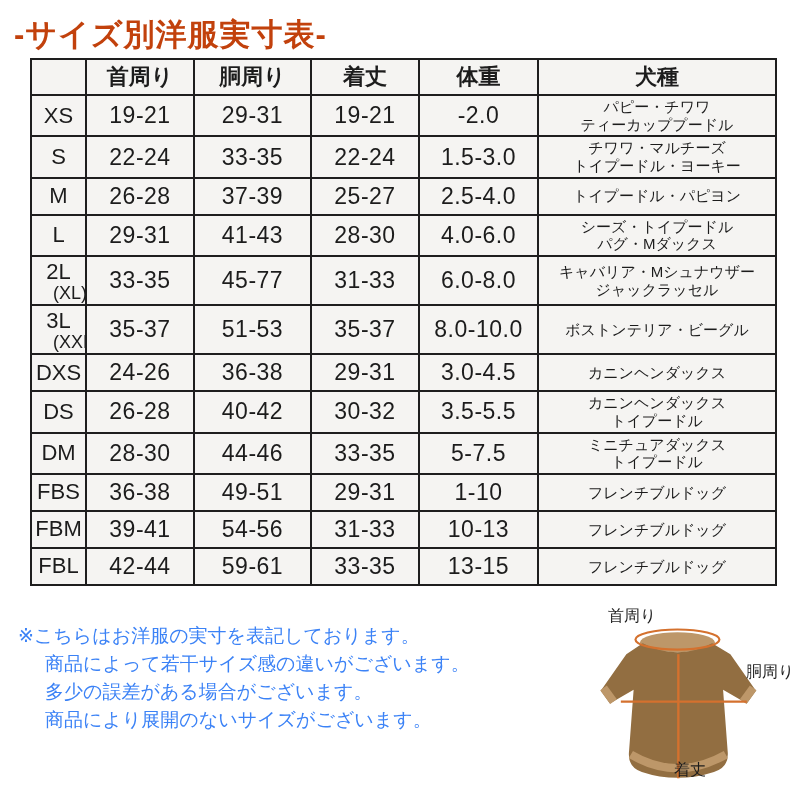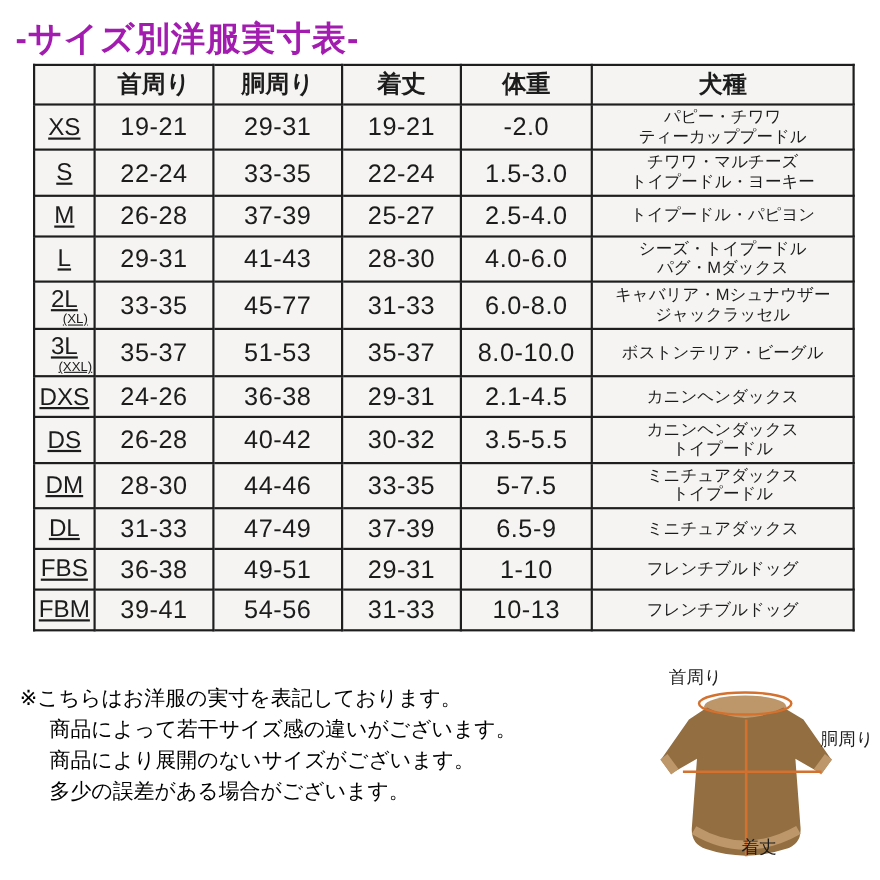--- a/index.html
+++ b/index.html
@@ -7,49 +7,49 @@
     width: 800px; height: 800px;
     background: #ffffff;
     font-family: "Liberation Sans", "DejaVu Sans", sans-serif;
     color: #1c1c1c;
     overflow: hidden;
   }
   .page { position: relative; width: 800px; height: 800px; }
 
   .title {
     position: absolute; left: 14px; top: 14px;
-    font-size: 31px; font-weight: bold; color: #a21caf;
+    font-size: 31px; font-weight: bold; color: #c2410c;
     letter-spacing: 1px;
   }
 
   table.size-table {
     position: absolute; left: 30px; top: 58px;
     border-collapse: collapse;
     table-layout: fixed;
     width: 745px;
   }
   .size-table th, .size-table td {
     border: 2px solid #1e1e1e;
     background: #f5f4f2;
     text-align: center;
     vertical-align: middle;
     padding: 2px 1px;
     overflow: hidden;
   }
   .size-table th {
     font-size: 22px; font-weight: bold; height: 34px;
   }
-  .col-size { font-size: 22px; text-decoration: underline; }
-  .size-sub { font-size: 12px; line-height: 1.0; margin-top: -1px; padding-left: 20px; }
+  .col-size { font-size: 22px; }
+  .size-sub { font-size: 18px; line-height: 1.0; margin-top: -1px; padding-left: 20px; }
   .col-num  { font-size: 23px; letter-spacing: 0.5px; height: 37px; }
   .col-breed { font-size: 15px; line-height: 1.18; margin-left: 17px; }
 
   .notes {
     position: absolute; left: 18px; top: 622px; width: 560px;
-    font-size: 19px; line-height: 1.48; color: #000000;
+    font-size: 19px; line-height: 1.48; color: #3b82f6;
   }
   .notes .note-line { padding-left: 27px; }
   .notes .note-line.first { padding-left: 0; }
 
   .diagram {
     position: absolute; left: 560px; top: 596px;
     width: 240px; height: 204px;
   }
   .diagram svg { position: absolute; left: 26px; top: 18px; }
   .diagram .dia-label {
@@ -164,21 +164,21 @@
             <div>ボストンテリア・ビーグル</div>
           </td>
         </tr>
         <tr>
           <td class="col-size">
             <div>DXS</div>
           </td>
           <td class="col-num">24-26</td>
           <td class="col-num">36-38</td>
           <td class="col-num">29-31</td>
-          <td class="col-num">2.1-4.5</td>
+          <td class="col-num">3.0-4.5</td>
           <td class="col-breed">
             <div>カニンヘンダックス</div>
           </td>
         </tr>
         <tr>
           <td class="col-size">
             <div>DS</div>
           </td>
           <td class="col-num">26-28</td>
           <td class="col-num">40-42</td>
@@ -197,32 +197,20 @@
           <td class="col-num">44-46</td>
           <td class="col-num">33-35</td>
           <td class="col-num">5-7.5</td>
           <td class="col-breed">
             <div>ミニチュアダックス</div>
             <div>トイプードル</div>
           </td>
         </tr>
         <tr>
           <td class="col-size">
-            <div>DL</div>
-          </td>
-          <td class="col-num">31-33</td>
-          <td class="col-num">47-49</td>
-          <td class="col-num">37-39</td>
-          <td class="col-num">6.5-9</td>
-          <td class="col-breed">
-            <div>ミニチュアダックス</div>
-          </td>
-        </tr>
-        <tr>
-          <td class="col-size">
             <div>FBS</div>
           </td>
           <td class="col-num">36-38</td>
           <td class="col-num">49-51</td>
           <td class="col-num">29-31</td>
           <td class="col-num">1-10</td>
           <td class="col-breed">
             <div>フレンチブルドッグ</div>
           </td>
         </tr>
@@ -231,28 +219,40 @@
             <div>FBM</div>
           </td>
           <td class="col-num">39-41</td>
           <td class="col-num">54-56</td>
           <td class="col-num">31-33</td>
           <td class="col-num">10-13</td>
           <td class="col-breed">
             <div>フレンチブルドッグ</div>
           </td>
         </tr>
+        <tr>
+          <td class="col-size">
+            <div>FBL</div>
+          </td>
+          <td class="col-num">42-44</td>
+          <td class="col-num">59-61</td>
+          <td class="col-num">33-35</td>
+          <td class="col-num">13-15</td>
+          <td class="col-breed">
+            <div>フレンチブルドッグ</div>
+          </td>
+        </tr>
       </tbody>
   </table>
 
   <div class="notes">
     <div class="note-line first">※こちらはお洋服の実寸を表記しております。</div>
     <div class="note-line">商品によって若干サイズ感の違いがございます。</div>
+    <div class="note-line">多少の誤差がある場合がございます。</div>
     <div class="note-line">商品により展開のないサイズがございます。</div>
-    <div class="note-line">多少の誤差がある場合がございます。</div>
   </div>
 
   <div class="diagram">
     <svg width="192" height="178" viewBox="0 0 210 195">
 
       <ellipse cx="100" cy="31" rx="41" ry="11" fill="#bd9769"></ellipse>
 
       <path d="M 62,32
                Q 100,52 138,32
                L 158,44 L 186,84 L 176,98 L 150,83

